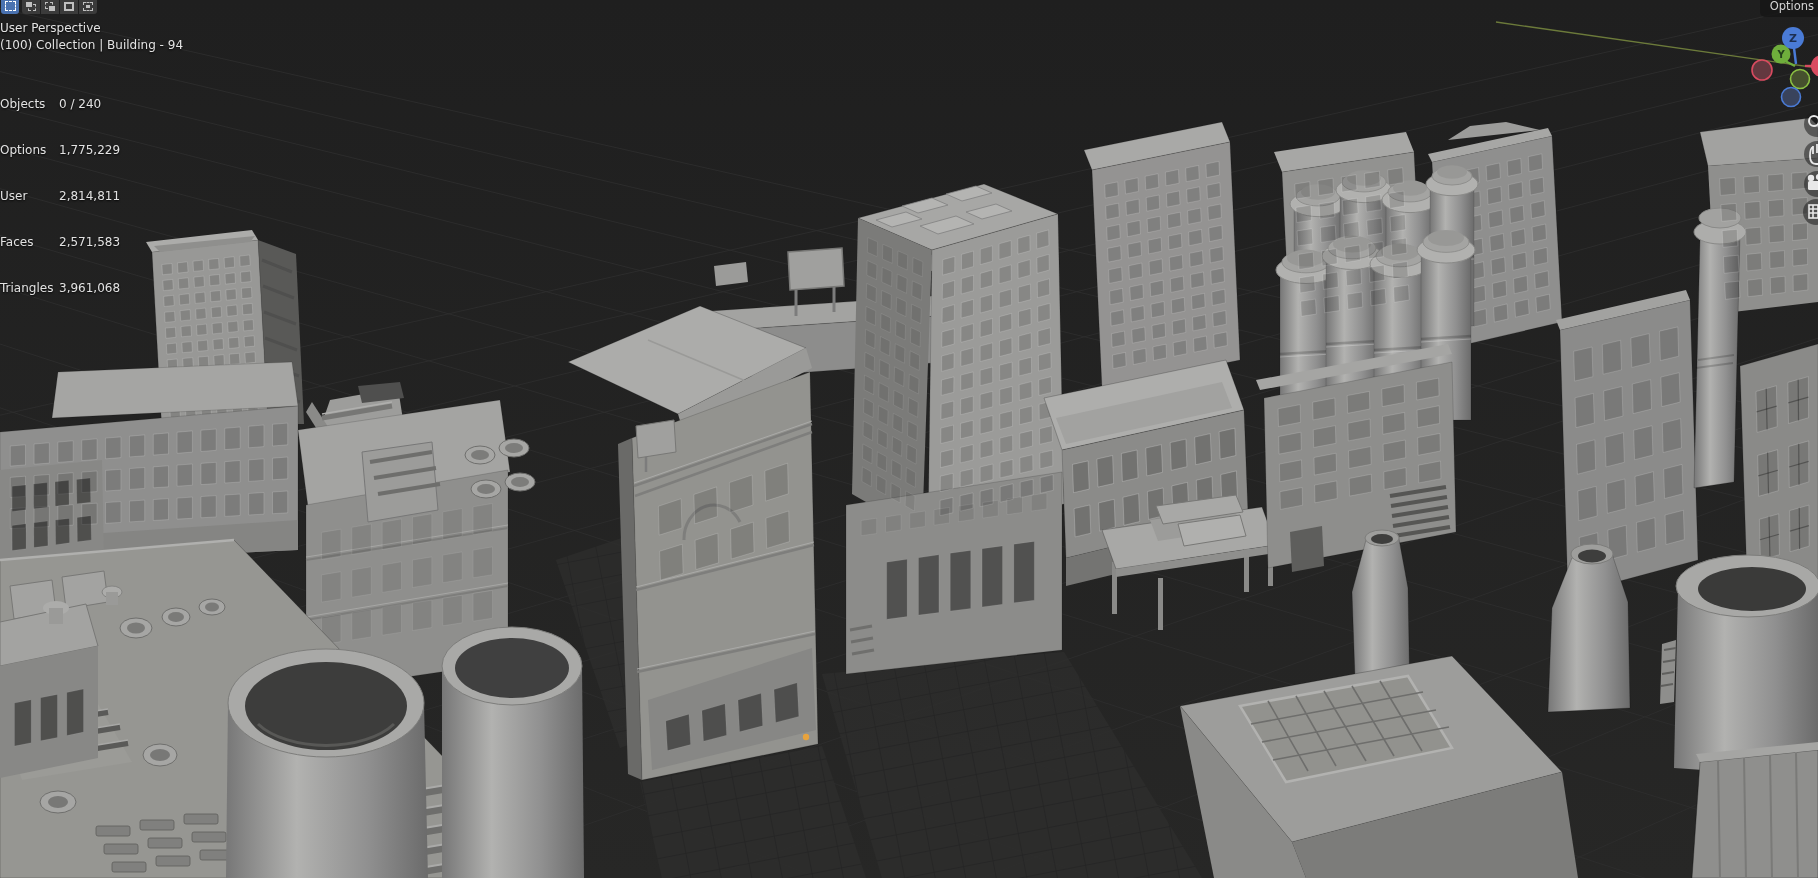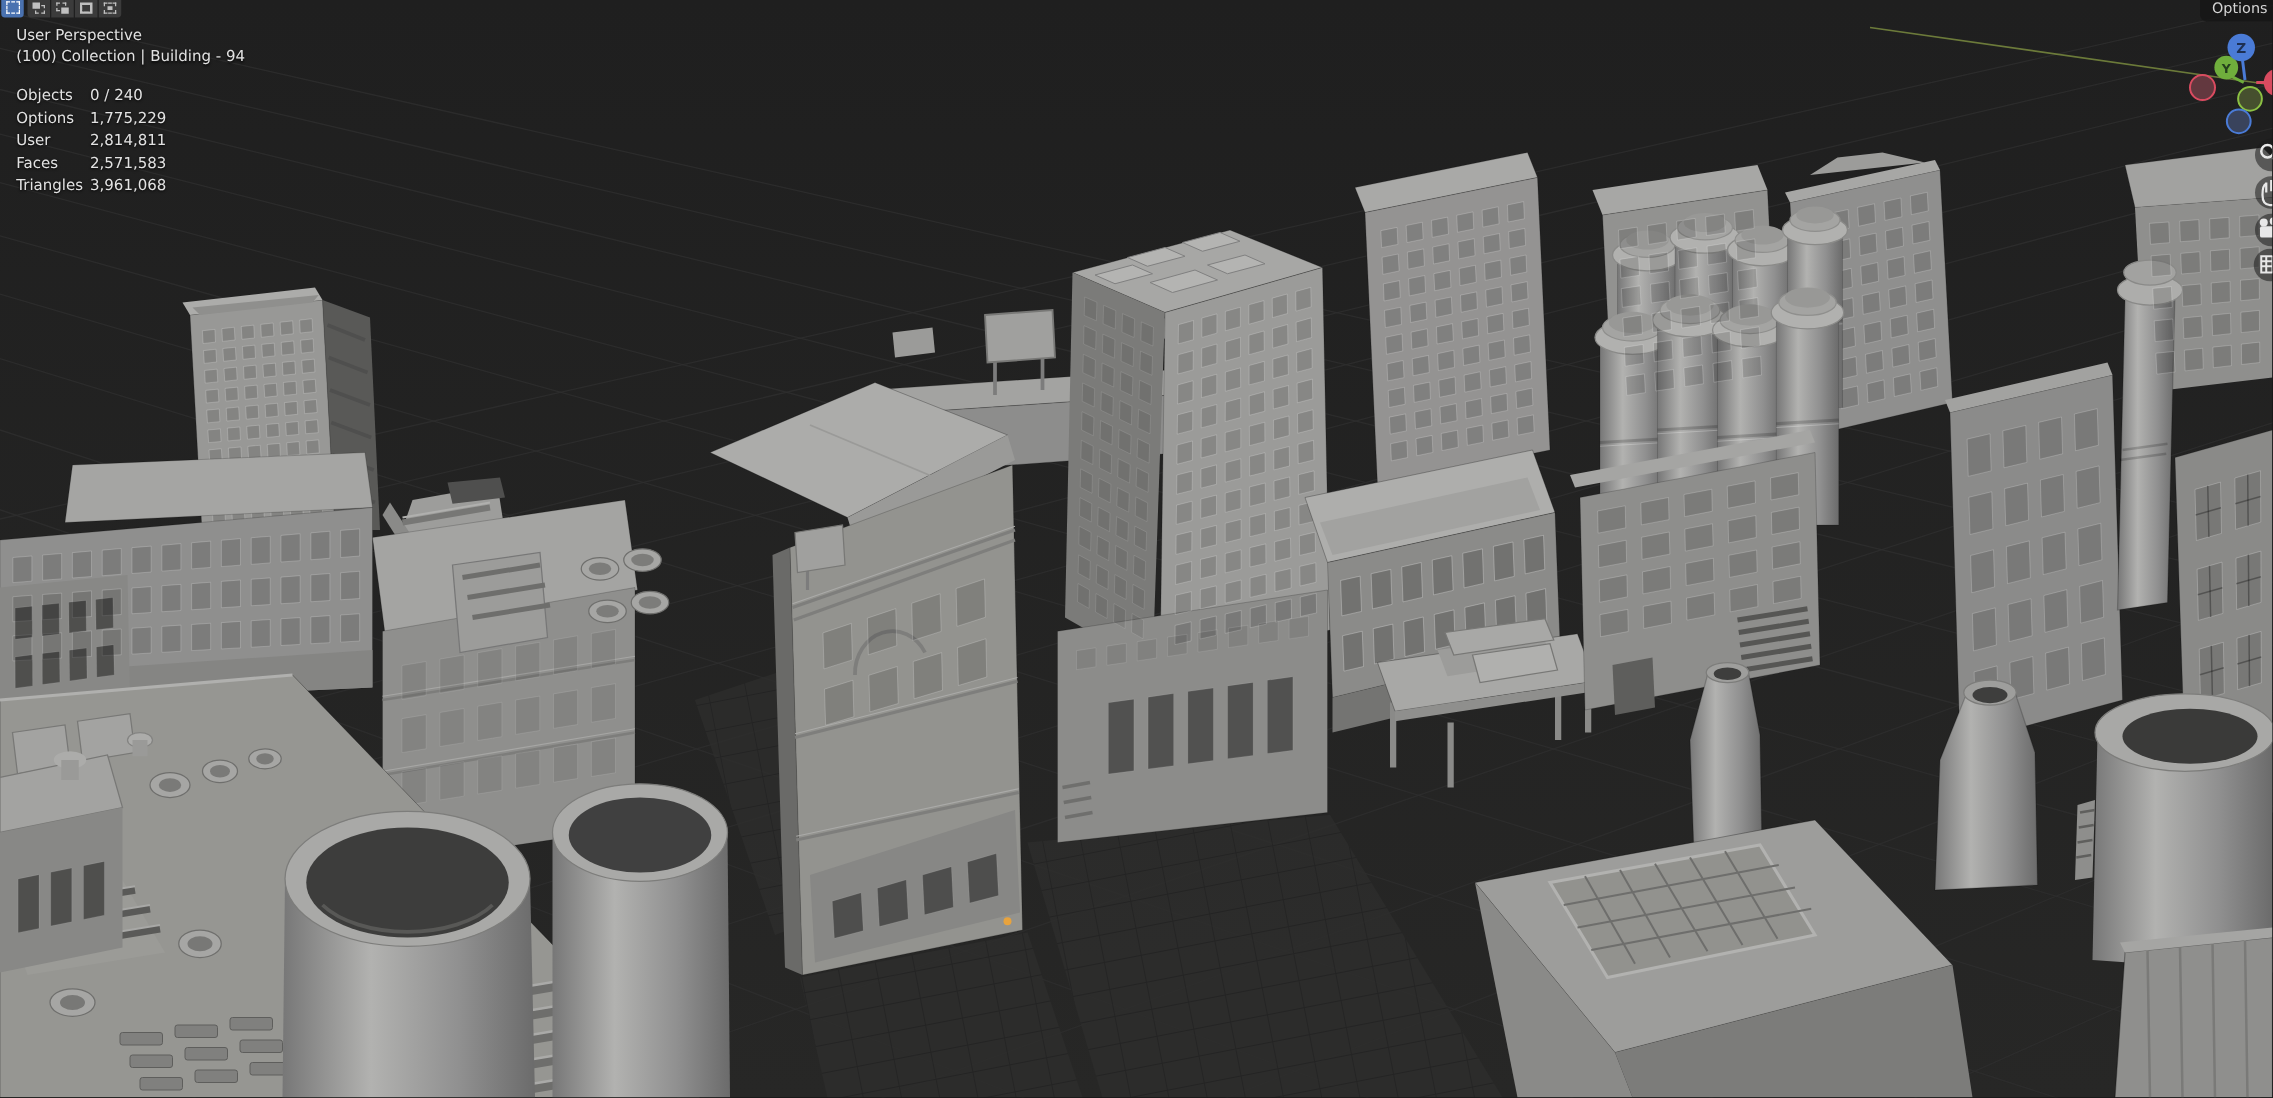--- a/index.html
+++ b/index.html
@@ -19,25 +19,25 @@
   .g-set{border:1px dashed #fff;width:9px;height:8px;}
   .g-extend .a{position:absolute;left:0;top:0;width:6px;height:5px;background:#c0c0c0;}
   .g-extend .b{position:absolute;right:0;bottom:0;width:6px;height:5px;border:1px dashed #c0c0c0;}
   .g-subtract .a{position:absolute;left:0;top:0;width:6px;height:5px;border:1px dashed #c0c0c0;}
   .g-subtract .b{position:absolute;right:0;bottom:0;width:6px;height:5px;background:#c0c0c0;}
   .g-invert .a{position:absolute;inset:0;background:#c0c0c0;}
   .g-invert .b{position:absolute;left:2px;top:2px;width:4px;height:3px;border:1px dashed #3b3b3b;background:#3b3b3b;}
   .g-intersect .a{position:absolute;inset:0;border:1px dashed #c0c0c0;}
   .g-intersect .b{position:absolute;left:3px;top:3px;width:4px;height:3px;background:#c0c0c0;}
   
-  #stats{position:absolute;left:13px;top:20px;color:#e2e2e2;font-size:12px;
+  #stats{position:absolute;left:0;top:20px;color:#e2e2e2;font-size:12px;
     text-shadow:0 1px 2px rgba(0,0,0,.85);line-height:18px;white-space:nowrap;}
   #stats .hdr{line-height:17px;}
   #stats .gap{height:13px;}
-  .srow span.lbl{display:inline-block;width:59px;}
+  .srow span.lbl{display:inline-block;width:59px;margin-top:28px;}
   
   #options{position:absolute;right:-8px;top:-5px;background:rgba(22,22,22,.82);color:#d4d4d4;
     font-size:11.5px;padding:4px 12px 4px 10px;border-radius:5px;cursor:pointer;}
 </style>
 </head>
 <body>
 
 <div id="viewport">
 
 <svg id="scene" viewBox="0 0 1818 878" width="1818" height="878">

